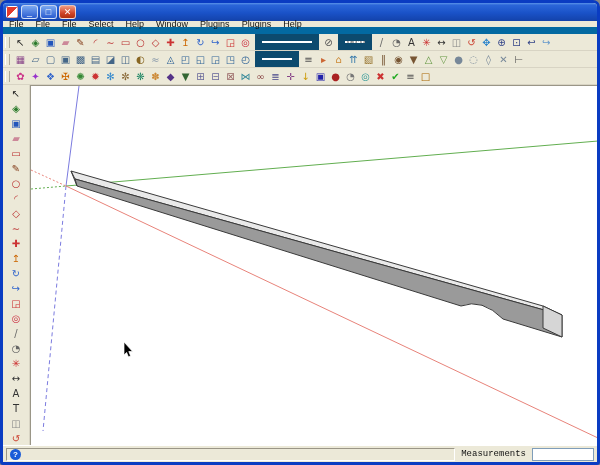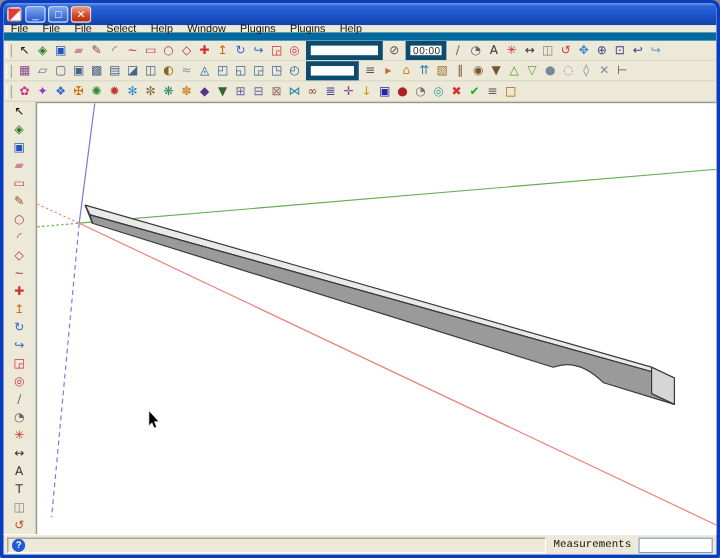--- a/index.html
+++ b/index.html
@@ -29,21 +29,21 @@
   
   .menubar{height:13px;flex:0 0 13px;display:flex;align-items:center;background:#ece9d8;border-bottom:7px solid #0369a1;}
   .menu-item{font-size:9px;padding:0 6px;color:#111;cursor:default;}
   
   .toolbar{height:17px;flex:0 0 17px;display:flex;align-items:center;background:#ece9d8;
            border-bottom:1px solid #d8d4c4;padding-left:1px;}
   .toolbar::before{content:"";display:inline-block;width:3px;height:11px;margin:0 3px 0 1px;
            border-left:1px solid #fff;border-right:1px solid #aca899;}
   .tbi{width:15px;height:15px;display:inline-flex;align-items:center;justify-content:center;
        font-family:"DejaVu Sans","Liberation Sans",sans-serif;font-size:10px;cursor:default;flex:0 0 auto;}
-  .tb-box{height:16px;width:50px;background:#fff;border:4px solid #0c4a6e;margin:0 2px;
+  .tb-box{height:16px;width:50px;background:#fff;border:7px solid #0c4a6e;margin:0 2px;
        display:inline-flex;align-items:center;justify-content:flex-start;
        font-size:8px;color:#333;padding:0 2px;overflow:hidden;}
   
   .workarea{flex:1;display:flex;min-height:0;}
   .lefttools{width:27px;flex:0 0 27px;background:#ece9d8;display:flex;flex-direction:column;align-items:center;padding-top:1px;border-right:1px solid #d8d4c4;}
   .canvas{flex:1;background:#ffffff;position:relative;border-top:1px solid #9a9687;border-left:1px solid #9a9687;}
   .canvas svg{display:block;}
   .edge{stroke:#3a3a3a;stroke-width:1;stroke-linejoin:round;}
   
   .statusbar{height:17px;flex:0 0 17px;background:#ece9d8;display:flex;align-items:center;

